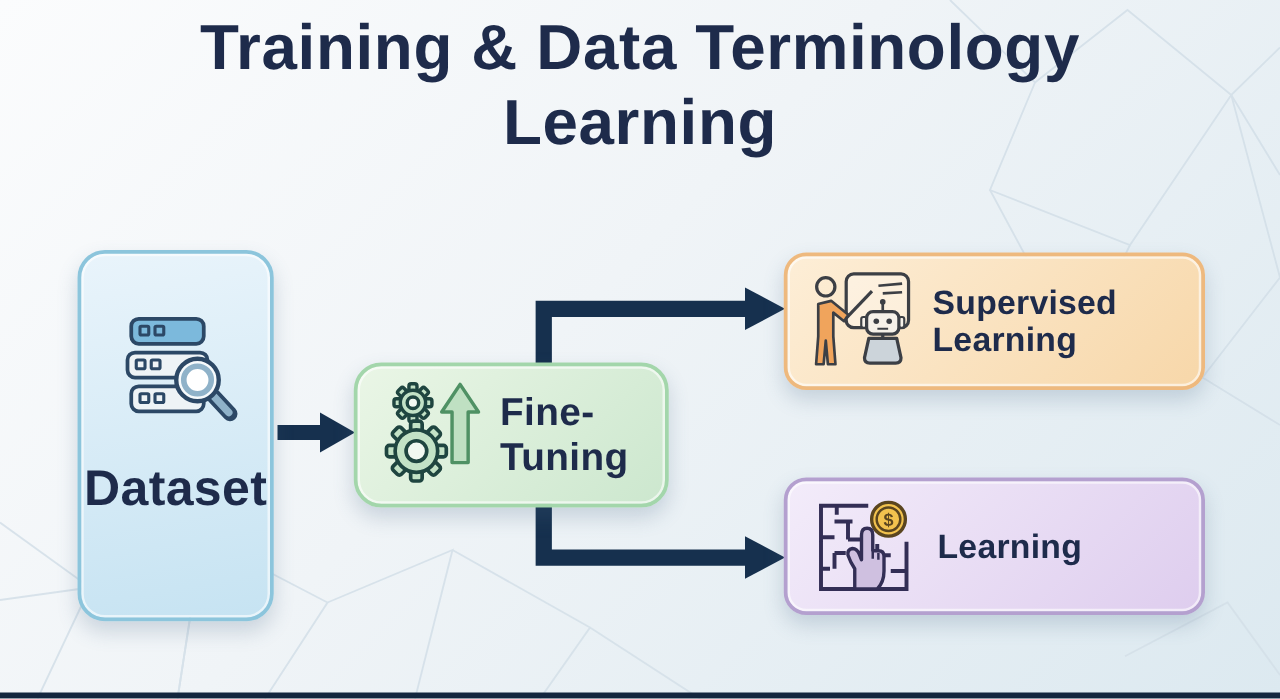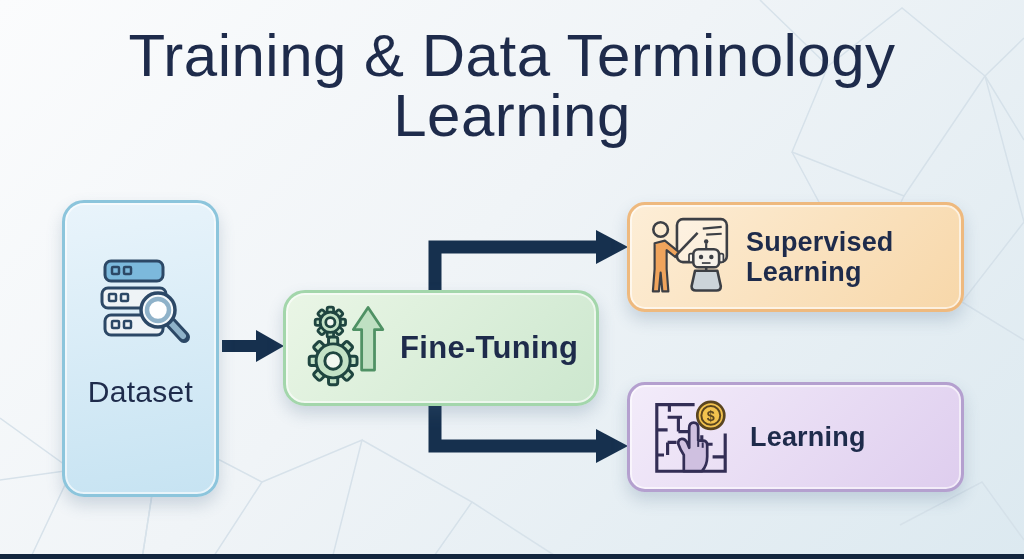--- a/index.html
+++ b/index.html
@@ -5,57 +5,57 @@
   html,body { margin:0; padding:0; background:#ffffff; }
   .stage {
     position:relative; width:1024px; height:559px; overflow:hidden;
     font-family:"Liberation Sans", sans-serif;
     background:linear-gradient(135deg,#fbfcfd 0%, #f0f4f7 45%, #dcE9f0 100%);
   }
   .bg-mesh, .connectors {
     position:absolute; left:0; top:0; width:1024px; height:559px; pointer-events:none;
   }
   .title {
-    position:absolute; top:26px; left:0; width:100%;
-    text-align:center; font-weight:normal; font-size:60px; line-height:60px;
+    position:absolute; top:8px; left:0; width:100%;
+    text-align:center; font-weight:bold; font-size:51px; line-height:60px;
     letter-spacing:.5px; color:var(--navy); margin:0;
   }
   .node {
     position:absolute; box-sizing:border-box; display:flex; align-items:center;
   }
   .node .icon { flex:0 0 auto; }
   #node-dataset {
     left:62px; top:200px; width:157px; height:297px;
     border-radius:22px; border:3px solid var(--dataset_border);
     background:linear-gradient(170deg, var(--dataset_fill_a), var(--dataset_fill_b));
     box-shadow: inset 0 0 0 2px rgba(255,255,255,.6), 0 8px 16px rgba(70,100,130,.22);
     flex-direction:column; justify-content:center; padding-bottom:38px; gap:24px;
   }
   #node-finetune {
-    left:283px; top:290px; width:316px; height:116px;
+    left:283px; top:290px; width:252px; height:116px;
     border-radius:22px; border:3px solid var(--ft_border);
     background:linear-gradient(135deg, var(--ft_fill_a), var(--ft_fill_b));
     box-shadow: inset 0 0 0 2px rgba(255,255,255,.6), 0 8px 16px rgba(70,100,130,.22);
     padding-left:14px; gap:8px;
   }
   #node-supervised {
     left:627px; top:202px; width:337px; height:110px;
     border-radius:18px; border:3px solid var(--sup_border);
     background:linear-gradient(135deg, var(--sup_fill_a), var(--sup_fill_b));
     box-shadow: inset 0 0 0 2px rgba(255,255,255,.6), 0 8px 16px rgba(70,100,130,.22);
     padding-left:16px; gap:14px;
   }
   #node-reinforcement {
     left:627px; top:382px; width:337px; height:110px;
     border-radius:18px; border:3px solid var(--rl_border);
     background:linear-gradient(135deg, var(--rl_fill_a), var(--rl_fill_b));
     box-shadow: inset 0 0 0 2px rgba(255,255,255,.6), 0 8px 16px rgba(70,100,130,.22);
     padding-left:16px; gap:14px;
   }
-  .label-lg { font-weight:normal; font-size:30px; color:var(--navy); letter-spacing:.3px; }
+  .label-lg { font-weight:bold; font-size:40px; color:var(--navy); letter-spacing:.3px; }
   .label-ft { font-weight:bold; font-size:31px; color:var(--navy); letter-spacing:.3px; }
   .label-2l { font-weight:bold; font-size:27px; line-height:30px; color:var(--navy); letter-spacing:.2px; }
   .bottom-bar {
     position:absolute; left:0; bottom:0; width:100%; height:5px;
     background:var(--bottom_bar);
   }
 </style>
 </head>
 <body>
 

